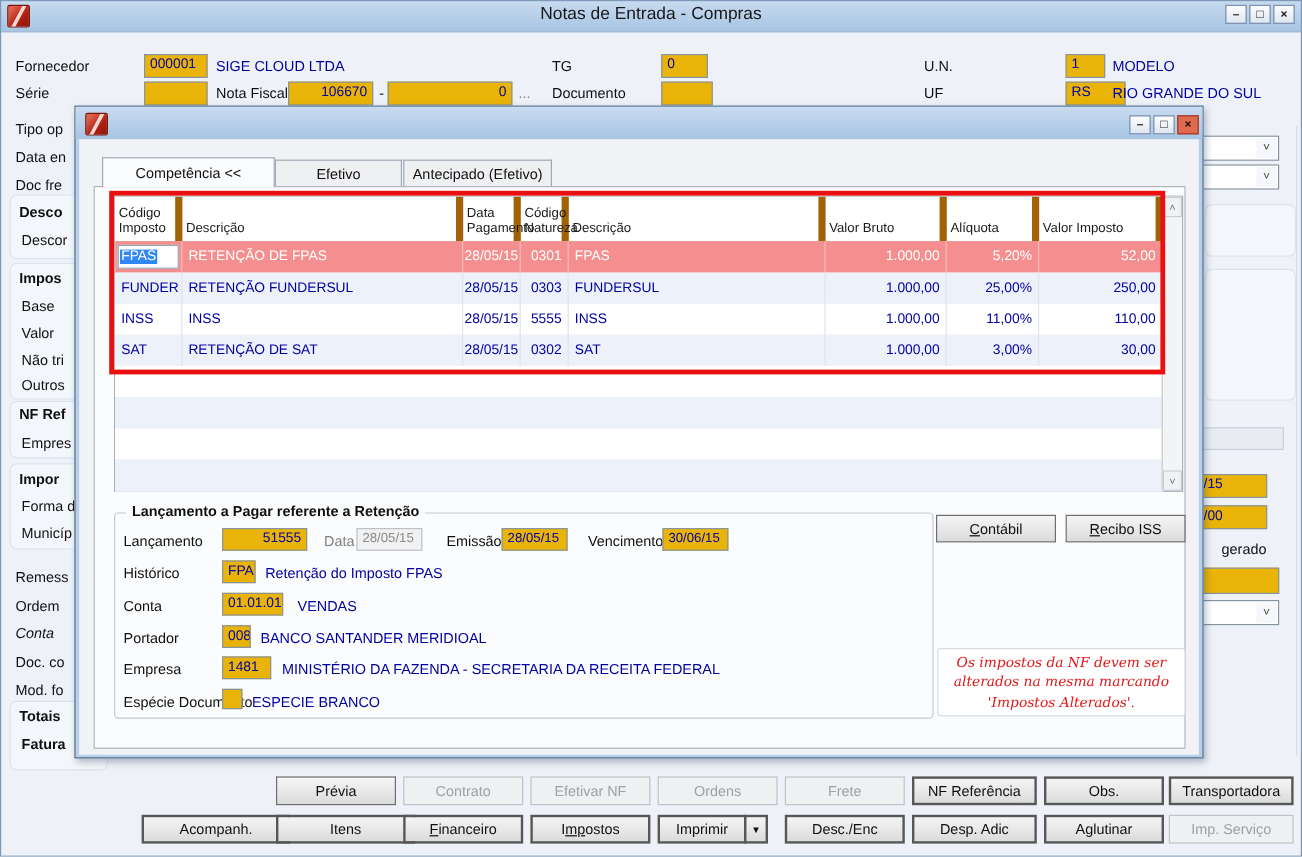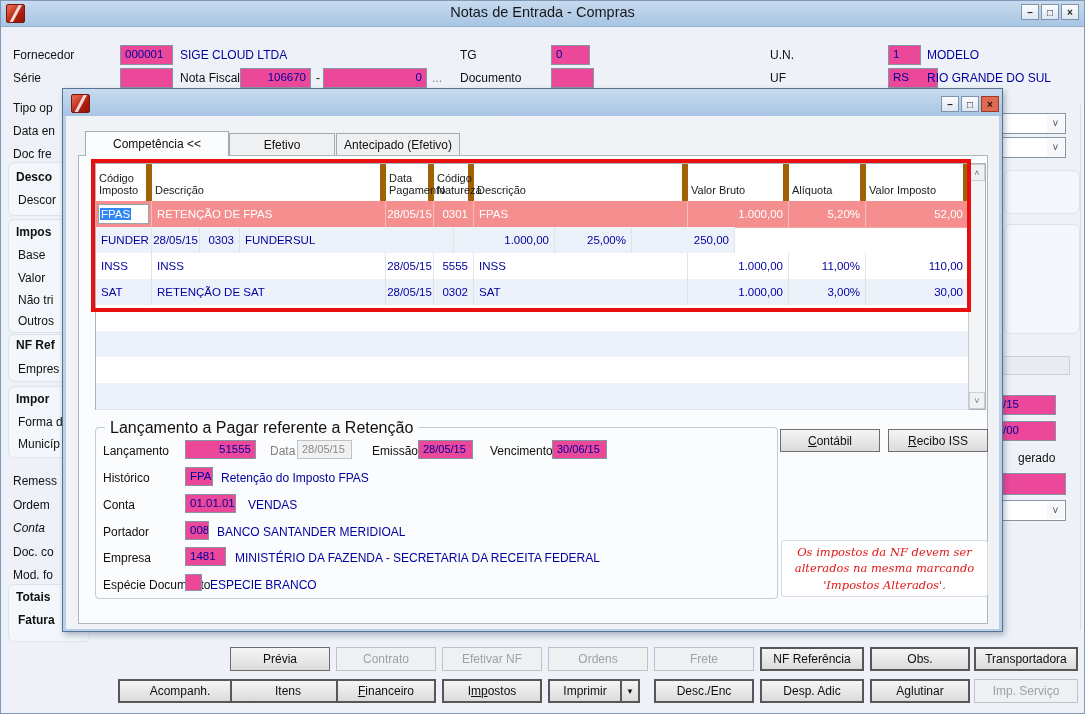--- a/index.html
+++ b/index.html
@@ -3,21 +3,21 @@
 <meta charset="utf-8">
 <style>
   html,body{margin:0;padding:0}
   body{width:1085px;height:714px;position:relative;overflow:hidden;
        font-family:"Liberation Sans",sans-serif;background:#eef2f8;color:#101010}
   .abs{position:absolute}
   .lbl{position:absolute;font-size:12px;color:#101010;white-space:nowrap}
   .b{font-weight:bold}.i{font-style:italic}
   .navy{color:#0000a0}
   .gray{color:#808080}
-  .fld{position:absolute;box-sizing:border-box;background:#ec4899;border:1px solid #8795a2;
+  .fld{position:absolute;box-sizing:border-box;background:#eab308;border:1px solid #8795a2;
        font-size:11.5px;color:#0000a0;padding:2px 4px;white-space:nowrap;overflow:hidden;height:20px}
   .fld.r{text-align:right}
   .fld.dis{background:#f1f1f1;color:#8a8a8a;border-color:#bcc2ca}
   .combo{position:absolute;box-sizing:border-box;background:#fff;border:1px solid #8795a2;height:21px}
   .combo .arr{position:absolute;right:1px;top:1px;bottom:1px;width:17px;display:flex;align-items:center;
        justify-content:center;color:#444;font-size:10px;background:#f5f7fa}
   .titlebar{position:absolute;background:linear-gradient(#c9dbef,#a7c5e4);display:flex;align-items:center}
   .title-text{position:absolute;width:100%;text-align:center;font-size:14.5px;color:#18181a}
   .appicon{position:absolute;width:17px;height:17px;background:linear-gradient(135deg,#e0604a 15%,#b01f10 60%,#8f160a);
        border:1px solid #7c150b;border-radius:2px;overflow:hidden}
@@ -58,21 +58,21 @@
   .c0{width:56px}.c1{width:234px}.c2{width:48px}.c3{width:40px}.c4{width:214px}.c5{width:101px}.c6{width:77px}.c7{width:103px}
   .erow{position:absolute;left:0;height:26px;width:873px;border-bottom:1px solid #e3e6ec;background:#fff}
   .erow.alt{background:#edf1f9}
   .editbox{width:100%;height:20px;background:#fff;border:1px solid #9aa4ae;display:flex;align-items:center;padding:0 1px;box-sizing:border-box}
   .selget{background:#2f86f5;color:#fff;font-size:11.5px;padding:0 1px}
   .vscroll{position:absolute;right:0;top:0;width:17px;height:245px;background:#f3f4f6;border-left:1px solid #c4cad2;box-sizing:border-box}
   .sarrow{position:absolute;left:0;width:16px;height:17px;background:#f0f1f3;border:1px solid #c8ced6;box-sizing:border-box;
       display:flex;align-items:center;justify-content:center;font-size:9px;color:#6a7380}
   .redbox{position:absolute;left:91px;top:159px;width:880px;height:153px;border:4px solid #ea1010;box-sizing:border-box;z-index:6;pointer-events:none}
   .group{position:absolute;left:95px;top:427px;width:681px;height:170px;border:1px solid #c2cad4;border-radius:4px;background:#fbfcfd;z-index:4}
-  .legend{position:absolute;left:105px;top:419px;background:#fbfcfd;padding:0 5px;font-weight:normal;font-size:16px;z-index:5;white-space:nowrap}
+  .legend{position:absolute;left:105px;top:419px;background:#fbfcfd;padding:0 5px;font-weight:bold;font-size:12px;z-index:5;white-space:nowrap}
   .z5{z-index:5}
   .notebox{position:absolute;left:781px;top:540px;width:207px;height:57px;box-sizing:border-box;background:#fff;
       border:1px solid #d6dce4;border-radius:3px;display:flex;align-items:center;justify-content:center;z-index:5;
       font-family:"DejaVu Serif",serif;font-style:italic;font-size:11.5px;color:#e01818;text-align:center;line-height:1.4;padding:2px 8px}
   .winborder{position:absolute;left:0;top:0;right:0;bottom:0;border:1px solid #7e9ab8;pointer-events:none;z-index:60}
 </style>
 </head>
 <body>
 
 <div id="screen" style="position:absolute;left:0;top:0;width:1085px;height:714px;z-index:1">
@@ -232,20 +232,21 @@
       <div class="td c2 ctr">28/05/15</div>
       <div class="td c3 num">0301</div>
       <div class="td c4">FPAS</div>
       <div class="td c5 num">1.000,00</div>
       <div class="td c6 num">5,20%</div>
       <div class="td c7 num">52,00</div>
     </div>
 
     <div class="trow alt" style="top:63px">
       <div class="td c0">FUNDER</div>
+      <div class="td c1">RETENÇÃO FUNDERSUL</div>
       <div class="td c2 ctr">28/05/15</div>
       <div class="td c3 num">0303</div>
       <div class="td c4">FUNDERSUL</div>
       <div class="td c5 num">1.000,00</div>
       <div class="td c6 num">25,00%</div>
       <div class="td c7 num">250,00</div>
     </div>
 
     <div class="trow" style="top:89px">
       <div class="td c0">INSS</div>

